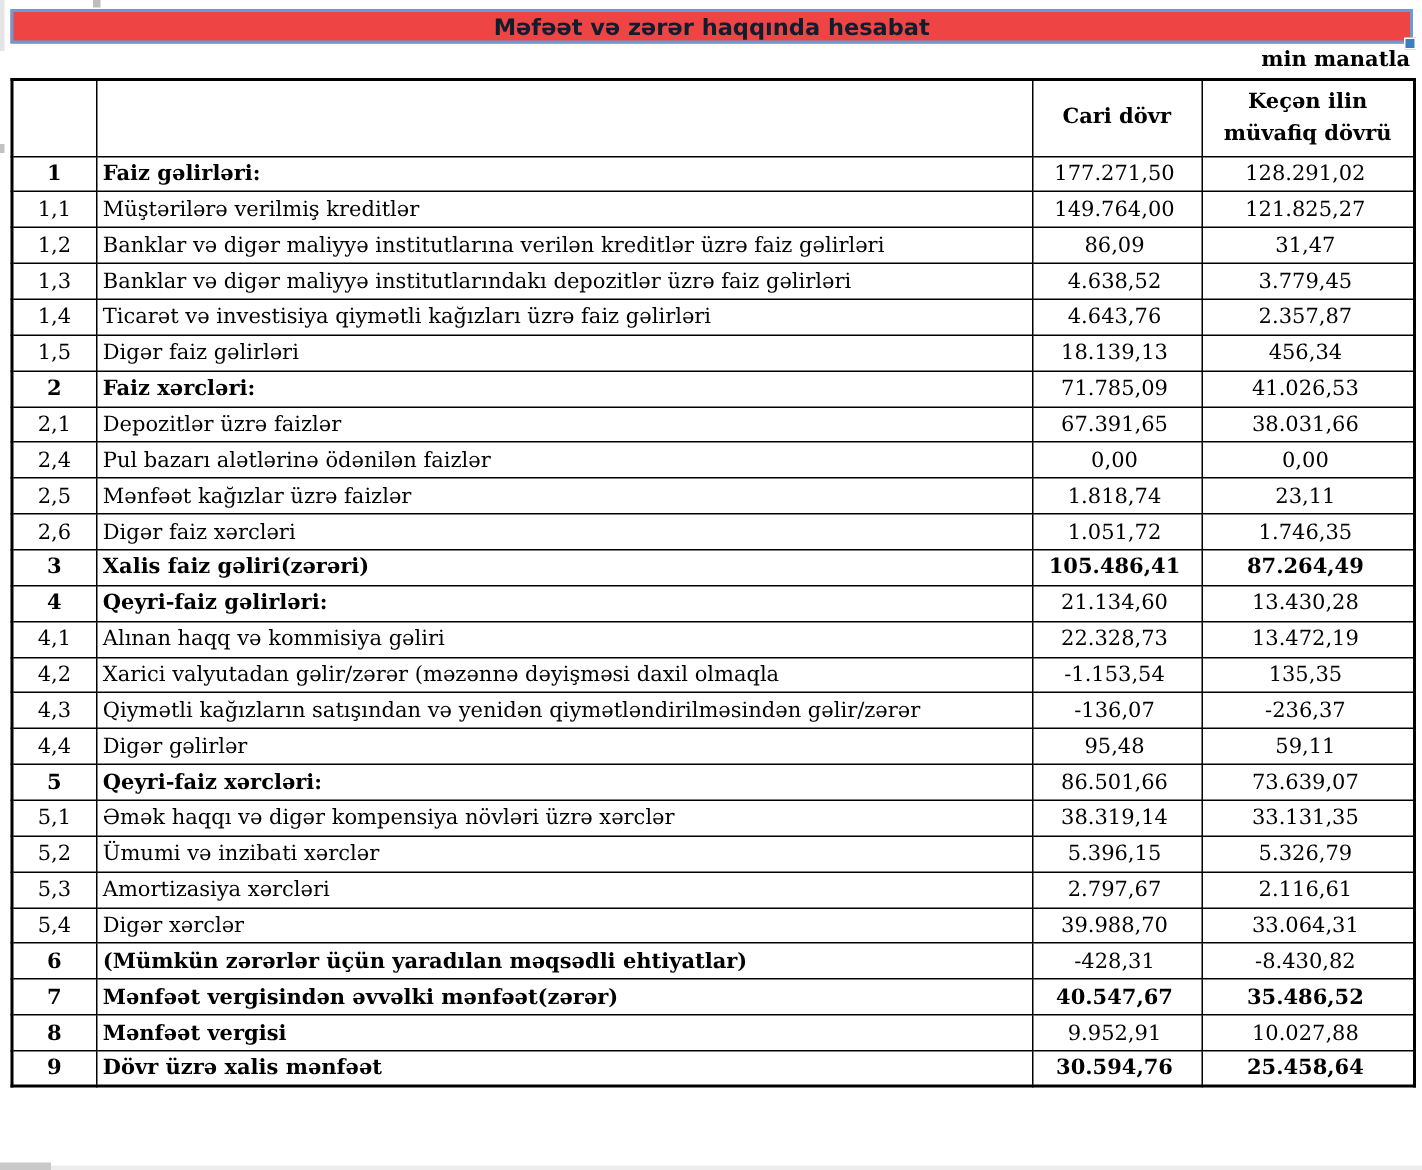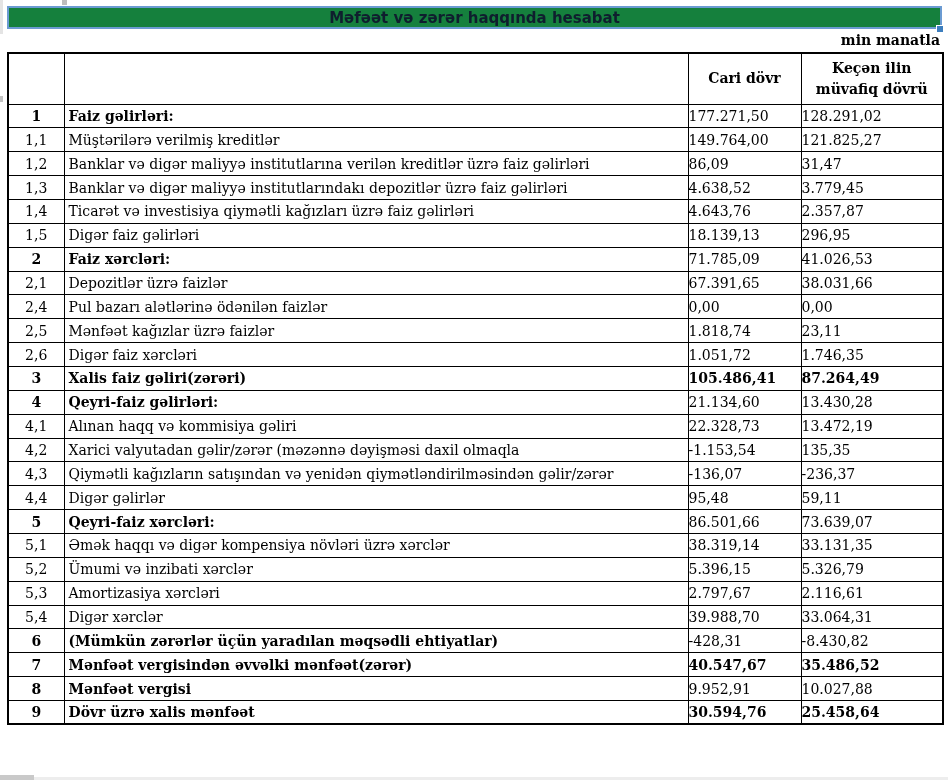--- a/index.html
+++ b/index.html
@@ -51,34 +51,34 @@
   }
   #report-table { border: 2px solid #000; }
   #report-table thead tr { height: 51px; }
   #report-table thead th {
     font-weight: bold; text-align: center; vertical-align: middle;
     white-space: normal; line-height: 1.5;
   }
   #report-table tbody tr { height: 23.86px; }
   td.num   { text-align: center; vertical-align: middle; }
   td.label { text-align: left;  vertical-align: middle; padding-left: 4px; }
-  td.val   { text-align: left; vertical-align: middle; padding-right: 3px; margin-top: 20px; }
+  td.val   { text-align: center; vertical-align: middle; padding-right: 3px; margin-top: 20px; }
   tr.bold-label td.num, tr.bold-label td.label { font-weight: bold; }
   tr.bold-values td.val { font-weight: bold; }
 </style>
 </head>
 <body>
 
 <div class="edge" id="left-strip"></div>
 <div class="edge" id="col-mark"></div>
 <div class="edge" id="left-notch"></div>
 <div class="edge" id="bottom-strip"></div>
 <div class="edge" id="bottom-left-block"></div>
 
-<div id="title-bar" style="background: #15803d; border-color: rgb(107, 155, 210); color: rgb(15, 30, 46);">
+<div id="title-bar" style="background: #ef4444; border-color: rgb(107, 155, 210); color: rgb(15, 30, 46);">
   <span>Məfəət və zərər haqqında hesabat</span>
 </div>
 <div id="fill-handle" style="background: rgb(61, 126, 190);"></div>
 
 <div id="unit-row">
   <span>min manatla</span>
 </div>
 
 <table id="report-table">
   <colgroup>
@@ -123,21 +123,21 @@
       <tr>
         <td class="num">1,4</td>
         <td class="label">Ticarət və investisiya qiymətli kağızları üzrə faiz gəlirləri</td>
         <td class="val">4.643,76</td>
         <td class="val">2.357,87</td>
       </tr>
       <tr>
         <td class="num">1,5</td>
         <td class="label">Digər faiz gəlirləri</td>
         <td class="val">18.139,13</td>
-        <td class="val">296,95</td>
+        <td class="val">456,34</td>
       </tr>
       <tr class="bold-label">
         <td class="num">2</td>
         <td class="label">Faiz xərcləri:</td>
         <td class="val">71.785,09</td>
         <td class="val">41.026,53</td>
       </tr>
       <tr>
         <td class="num">2,1</td>
         <td class="label">Depozitlər üzrə faizlər</td>

